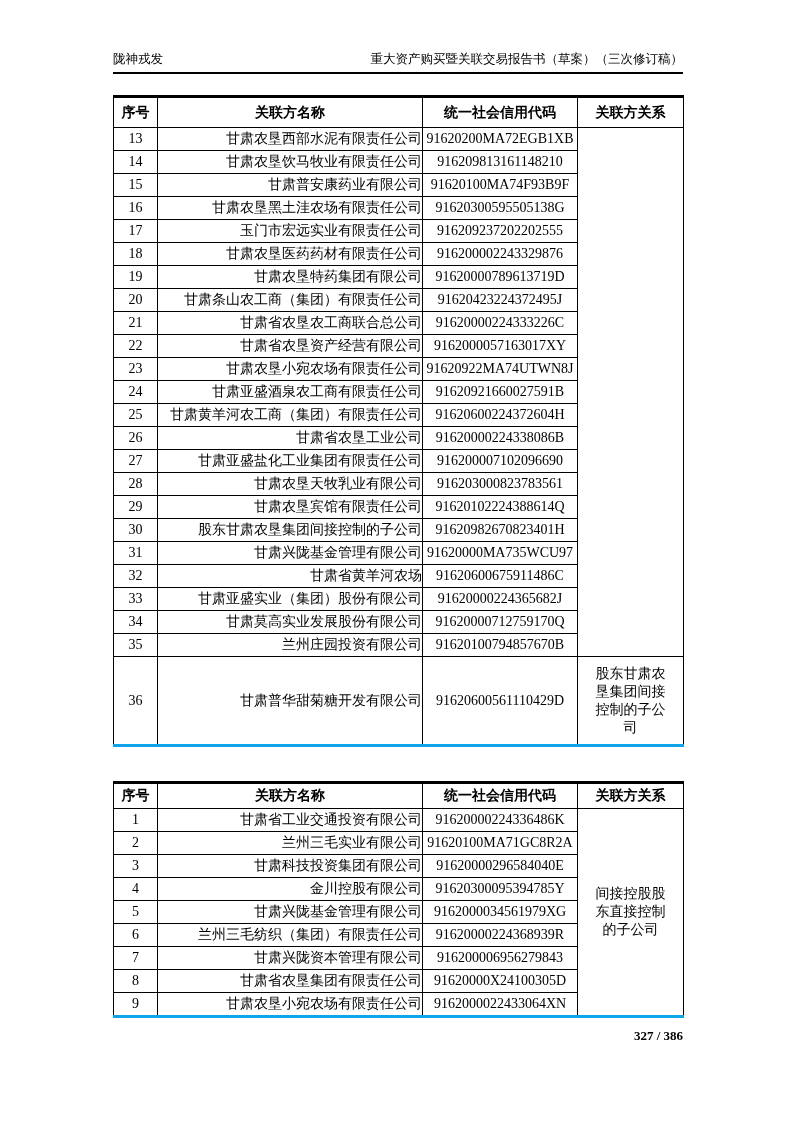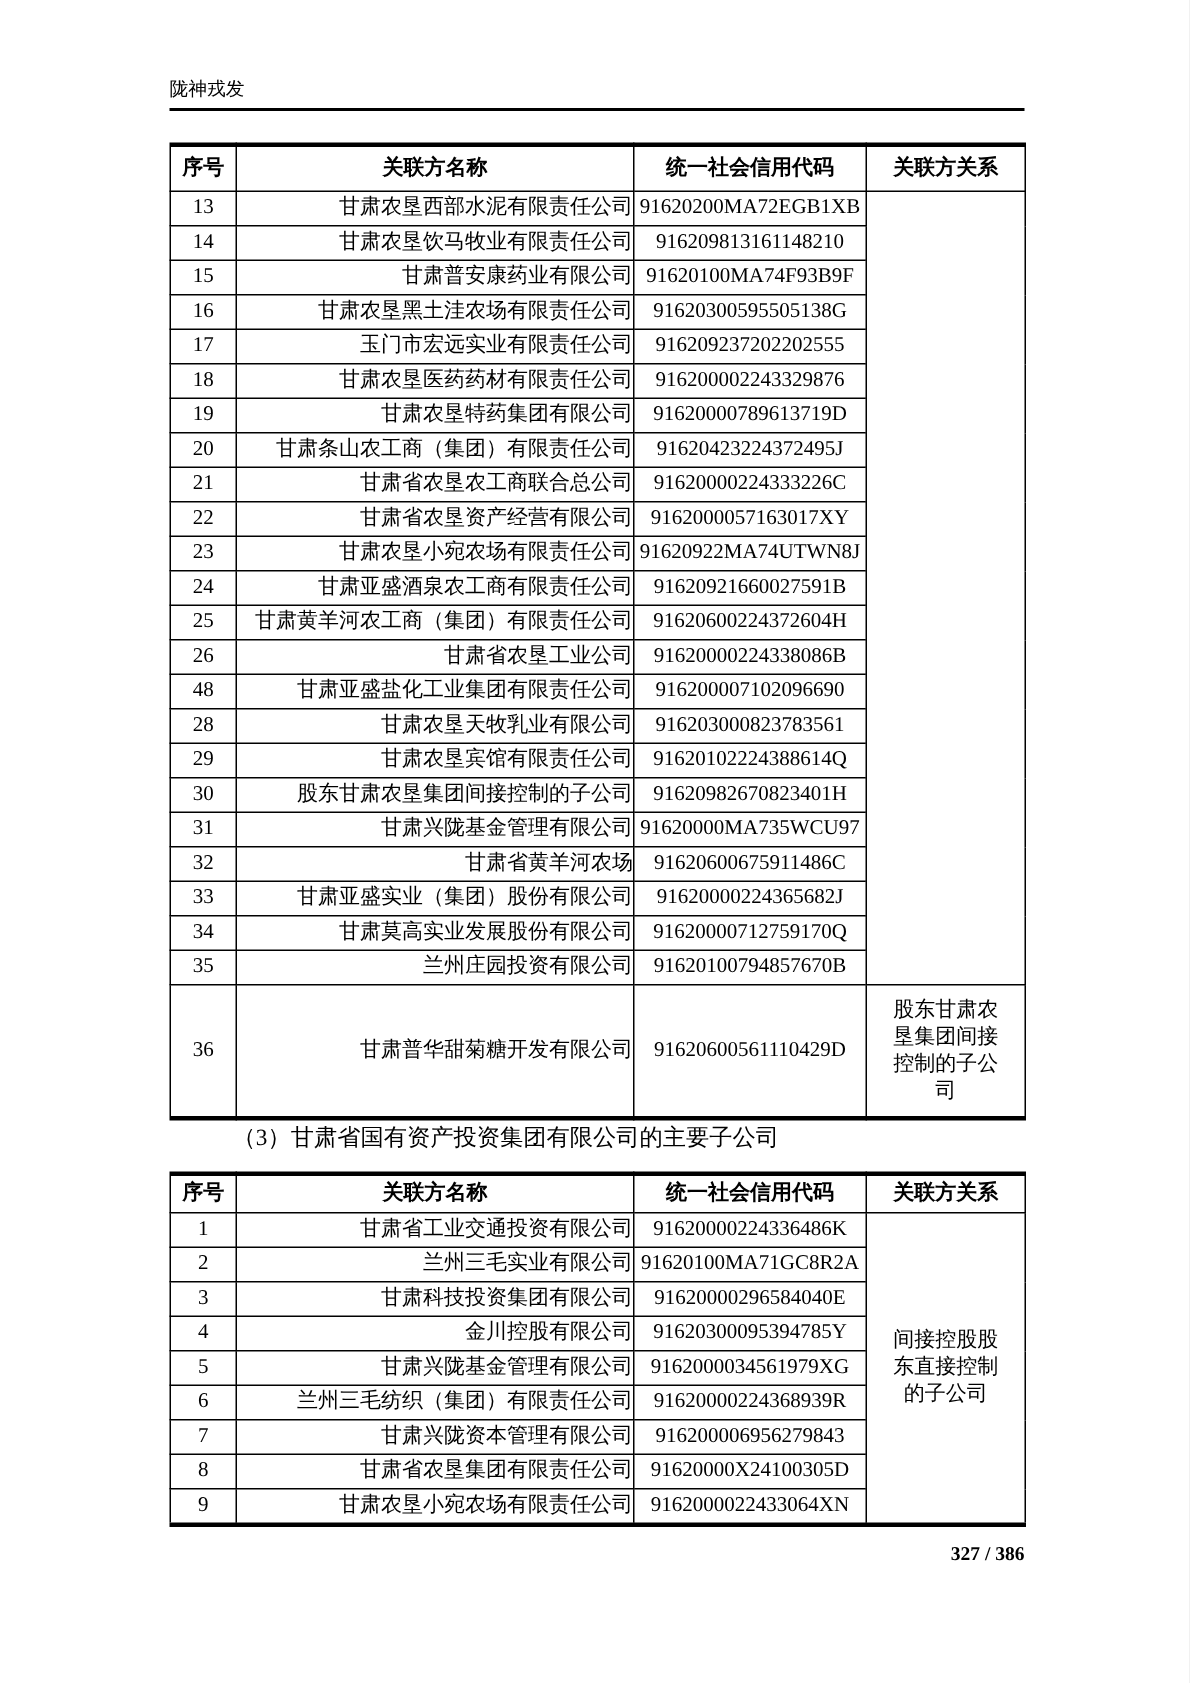--- a/index.html
+++ b/index.html
@@ -33,21 +33,21 @@
     background: #000;
   }
   table.doc-table {
     position: absolute;
     left: 113px;
     width: 570px;
     border-collapse: collapse;
     table-layout: fixed;
     font-size: 14px;
     border-top: 3px solid #000;
-    border-bottom: 3px solid #000000;
+    border-bottom: 3px solid #0ea5e9;
   }
   .doc-table th, .doc-table td {
     border: 1px solid #000;
     padding: 0;
     text-align: center;
     vertical-align: middle;
     overflow: hidden;
     line-height: 1.25;
   }
   .doc-table th { font-weight: bold; font-size: 14px; }
@@ -80,20 +80,21 @@
     font-weight: bold;
   }
 </style>
 </head>
 <body>
 
 <div class="page">
 
   <div class="page-header">
     <span>陇神戎发</span>
+    <span>重大资产购买暨关联交易报告书（草案）（三次修订稿）</span>
   </div>
   <div class="header-rule"></div>
 
   <table class="doc-table" id="table1">
     <colgroup>
       <col class="col-no">
         <col class="col-name">
         <col class="col-code">
         <col class="col-rel">
     </colgroup>
@@ -171,21 +172,21 @@
           <td class="seq-cell">25</td>
           <td class="name-cell">甘肃黄羊河农工商（集团）有限责任公司</td>
           <td class="code-cell">91620600224372604H</td>
         </tr>
         <tr>
           <td class="seq-cell">26</td>
           <td class="name-cell">甘肃省农垦工业公司</td>
           <td class="code-cell">91620000224338086B</td>
         </tr>
         <tr>
-          <td class="seq-cell">48</td>
+          <td class="seq-cell">27</td>
           <td class="name-cell">甘肃亚盛盐化工业集团有限责任公司</td>
           <td class="code-cell">916200007102096690</td>
         </tr>
         <tr>
           <td class="seq-cell">28</td>
           <td class="name-cell">甘肃农垦天牧乳业有限公司</td>
           <td class="code-cell">916203000823783561</td>
         </tr>
         <tr>
           <td class="seq-cell">29</td>
@@ -224,21 +225,20 @@
         </tr>
         <tr class="tall">
           <td class="seq-cell">36</td>
           <td class="name-cell">甘肃普华甜菊糖开发有限公司</td>
           <td class="code-cell">91620600561110429D</td>
           <td class="rel-cell">股东甘肃农垦集团间接控制的子公司</td>
         </tr>
       </tbody>
   </table>
 
-  <div class="section-title">（3）甘肃省国有资产投资集团有限公司的主要子公司</div>
 
   <table class="doc-table" id="table2">
     <colgroup>
       <col class="col-no">
         <col class="col-name">
         <col class="col-code">
         <col class="col-rel">
     </colgroup>
     <thead>
         <tr>

